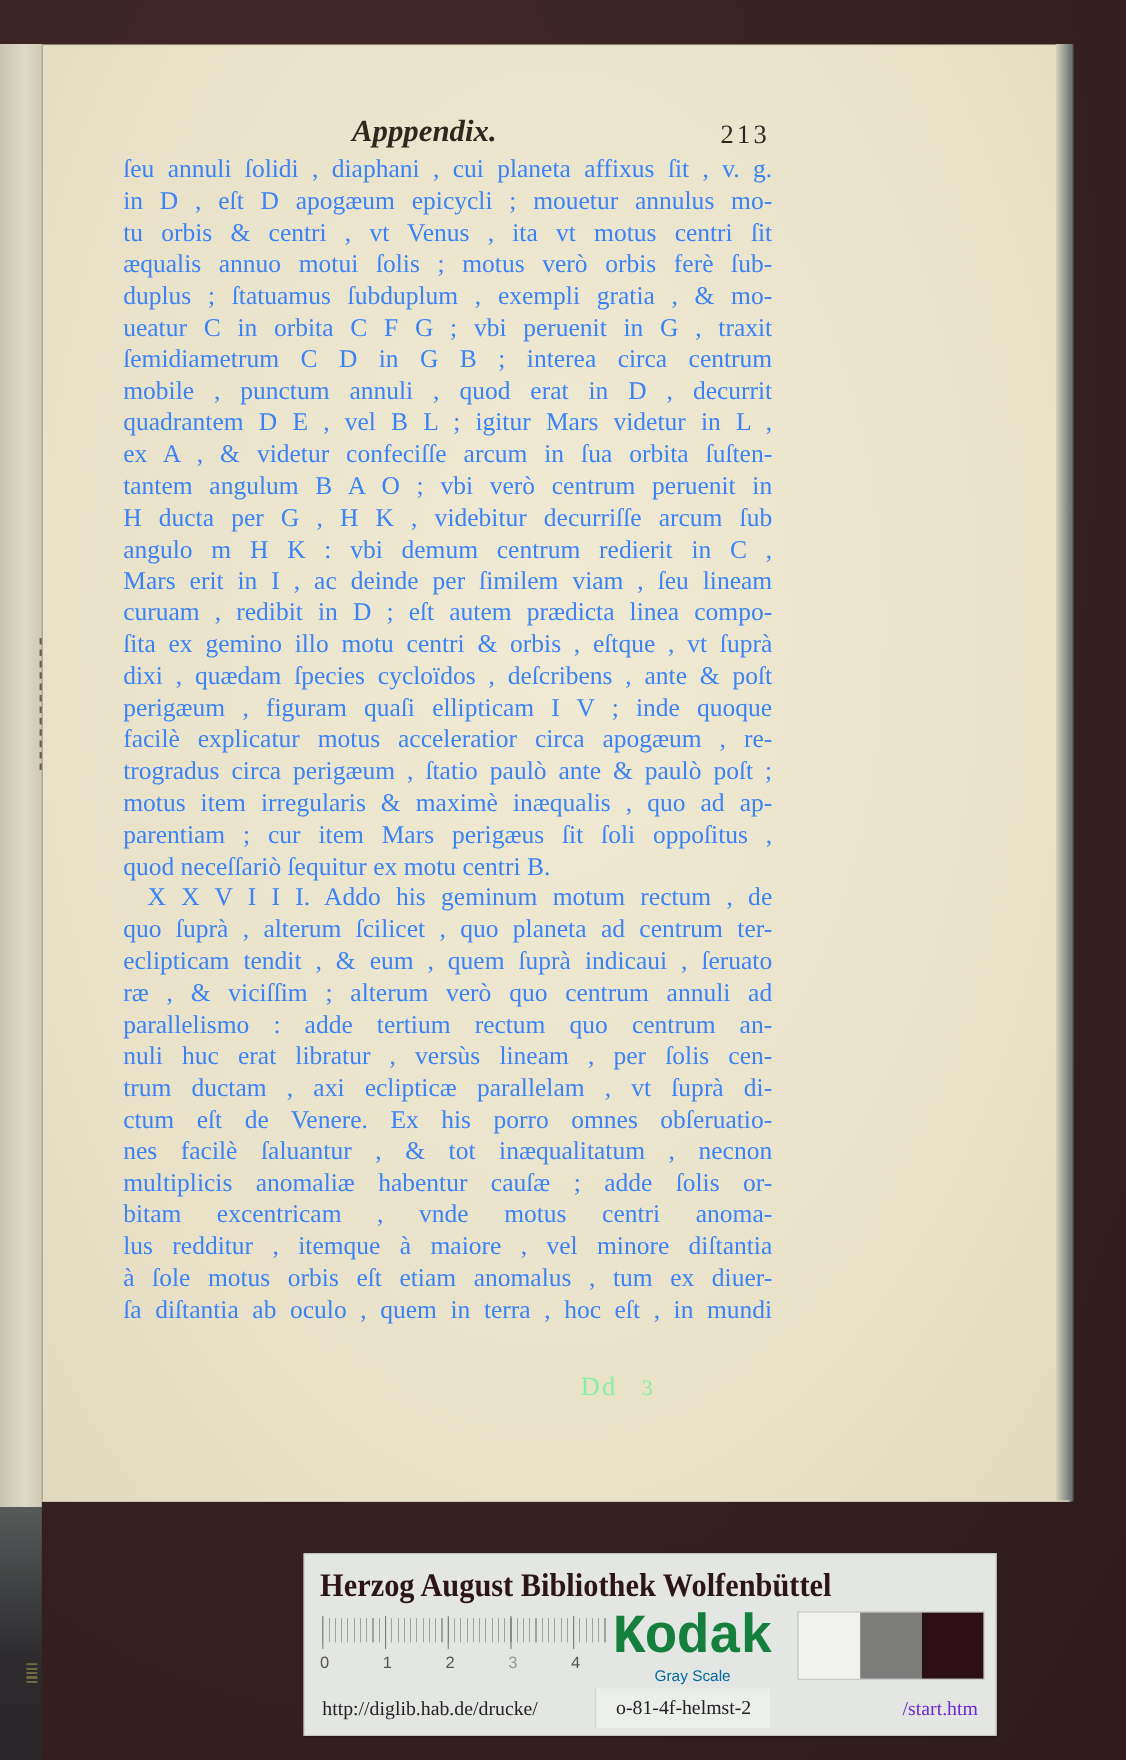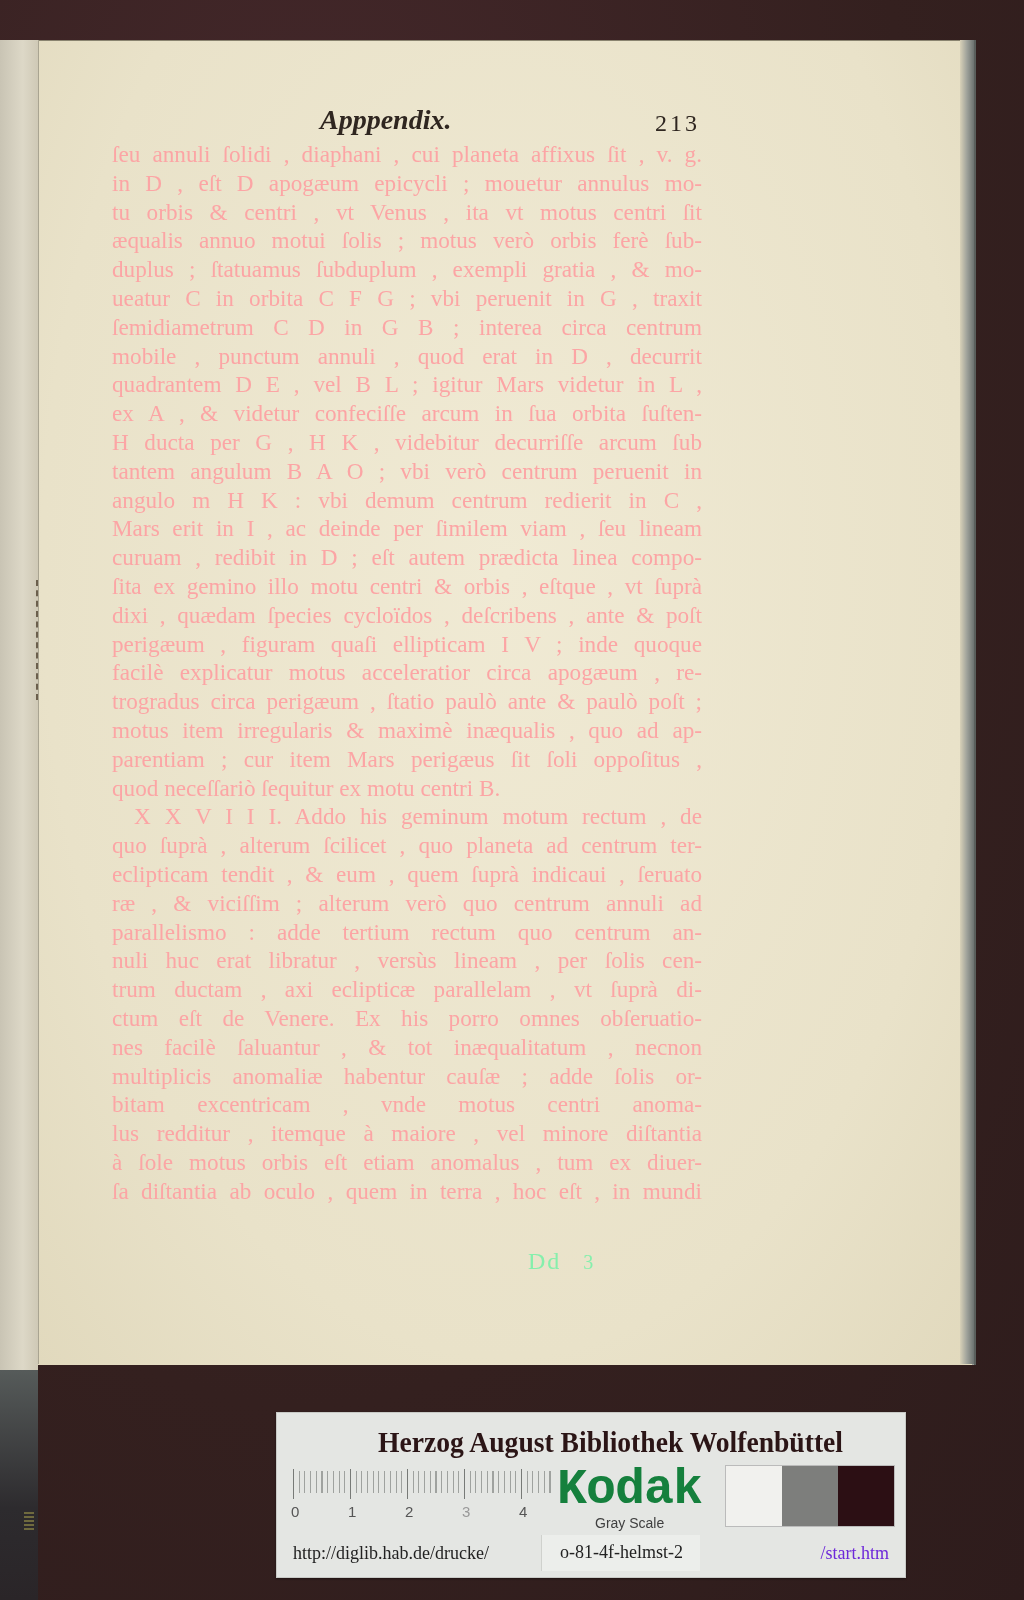--- a/index.html
+++ b/index.html
@@ -47,40 +47,39 @@
   .rh-title {
     position: absolute; left: 220px; top: 0;
     font-style: italic; font-size: 28px; color: #2f2620; font-weight: bold;
   }
   .rh-page {
     position: absolute; right: 0; top: 6px;
     font-size: 24px; color: #2f2620; letter-spacing: 3px;
   }
   .text-block {
     position: absolute; left: 112px; top: 140px; width: 590px;
-    color: #fca5a5; font-size: 23.2px; line-height: 28.8px; font-family: Liberation Serif, serif;
+    color: #3b82f6; font-size: 23.2px; line-height: 28.8px; font-family: Liberation Serif, serif;
   }
   .line {
     display: block; white-space: nowrap; text-align: justify;
     text-align-last: justify; height: 28.8px;
   }
   .line.last { text-align-last: left; }
   .line.indent { padding-left: 22px; }
   .catchword {
     position: absolute; left: 528px; top: 1248px;
     font-size: 24px; color: #86efac; letter-spacing: 2px;
   }
   .sig-num { margin-left: 22px; font-size: 20px; }
 
   
   .card {
     position: absolute; left: 276px; top: 1412px; width: 628px; height: 164px;
     background: #e4e6e3; border: 1px solid #c8cac6;
     box-shadow: 0 1px 2px rgba(0,0,0,.4);
-    text-align: right;
   }
   .card-title {
     position: absolute; left: 14px; top: 12px; width: 600px;
     font-family: "Liberation Serif", serif; font-weight: bold;
     font-size: 30px; color: #2b1516; white-space: nowrap;
     transform: scaleX(0.92); transform-origin: left;
   }
   .ruler {
     position: absolute; left: 16px; top: 56px; width: 258px; height: 30px;
   }
@@ -96,21 +95,21 @@
     font-family: "Liberation Sans", sans-serif; font-size: 15px; color: #555;
   }
   .ruler-nums span { position: absolute; top: 0; }
   .kodak {
     position: absolute; left: 280px; top: 52px;
     font-family: Liberation Mono, monospace; font-weight: bold;
     font-size: 50px; color: #15803d; letter-spacing: -1px; line-height: 50px;
   }
   .grayscale-label {
     position: absolute; left: 318px; top: 102px;
-    font-family: "Liberation Sans", sans-serif; font-size: 14px; color: #404040;
+    font-family: "Liberation Sans", sans-serif; font-size: 14px; color: #0369a1;
   }
   .swatches {
     position: absolute; left: 448px; top: 52px; height: 60px; width: 168px;
     display: flex; border: 1px solid #bbb;
   }
   .swatch { flex: 1; }
   .url-left {
     position: absolute; left: 16px; top: 130px;
     font-family: "Liberation Serif", serif; font-size: 18px; color: #222;
   }
@@ -153,22 +152,22 @@
   <span class="line">ſeu annuli ſolidi , diaphani , cui planeta affixus ſit , v. g.</span>
   <span class="line">in D , eſt D apogæum epicycli ; mouetur annulus mo-</span>
   <span class="line">tu orbis &amp; centri , vt Venus , ita vt motus centri ſit</span>
   <span class="line">æqualis annuo motui ſolis ; motus verò orbis ferè ſub-</span>
   <span class="line">duplus ; ſtatuamus ſubduplum , exempli gratia , &amp; mo-</span>
   <span class="line">ueatur C in orbita C F G ; vbi peruenit in G , traxit</span>
   <span class="line">ſemidiametrum C D in G B ; interea circa centrum</span>
   <span class="line">mobile , punctum annuli , quod erat in D , decurrit</span>
   <span class="line">quadrantem D E , vel B L ; igitur Mars videtur in L ,</span>
   <span class="line">ex A , &amp; videtur confeciſſe arcum in ſua orbita ſuſten-</span>
+  <span class="line">tantem angulum B A O ; vbi verò centrum peruenit in</span>
   <span class="line">H ducta per G , H K , videbitur decurriſſe arcum ſub</span>
-  <span class="line">tantem angulum B A O ; vbi verò centrum peruenit in</span>
   <span class="line">angulo m H K : vbi demum centrum redierit in C ,</span>
   <span class="line">Mars erit in I , ac deinde per ſimilem viam , ſeu lineam</span>
   <span class="line">curuam , redibit in D ; eſt autem prædicta linea compo-</span>
   <span class="line">ſita ex gemino illo motu centri &amp; orbis , eſtque , vt ſuprà</span>
   <span class="line">dixi , quædam ſpecies cycloïdos , deſcribens , ante &amp; poſt</span>
   <span class="line">perigæum , figuram quaſi ellipticam I V ; inde quoque</span>
   <span class="line">facilè explicatur motus acceleratior circa apogæum , re-</span>
   <span class="line">trogradus circa perigæum , ſtatio paulò ante &amp; paulò poſt ;</span>
   <span class="line">motus item irregularis &amp; maximè inæqualis , quo ad ap-</span>
   <span class="line">parentiam ; cur item Mars perigæus ſit ſoli oppoſitus ,</span>

